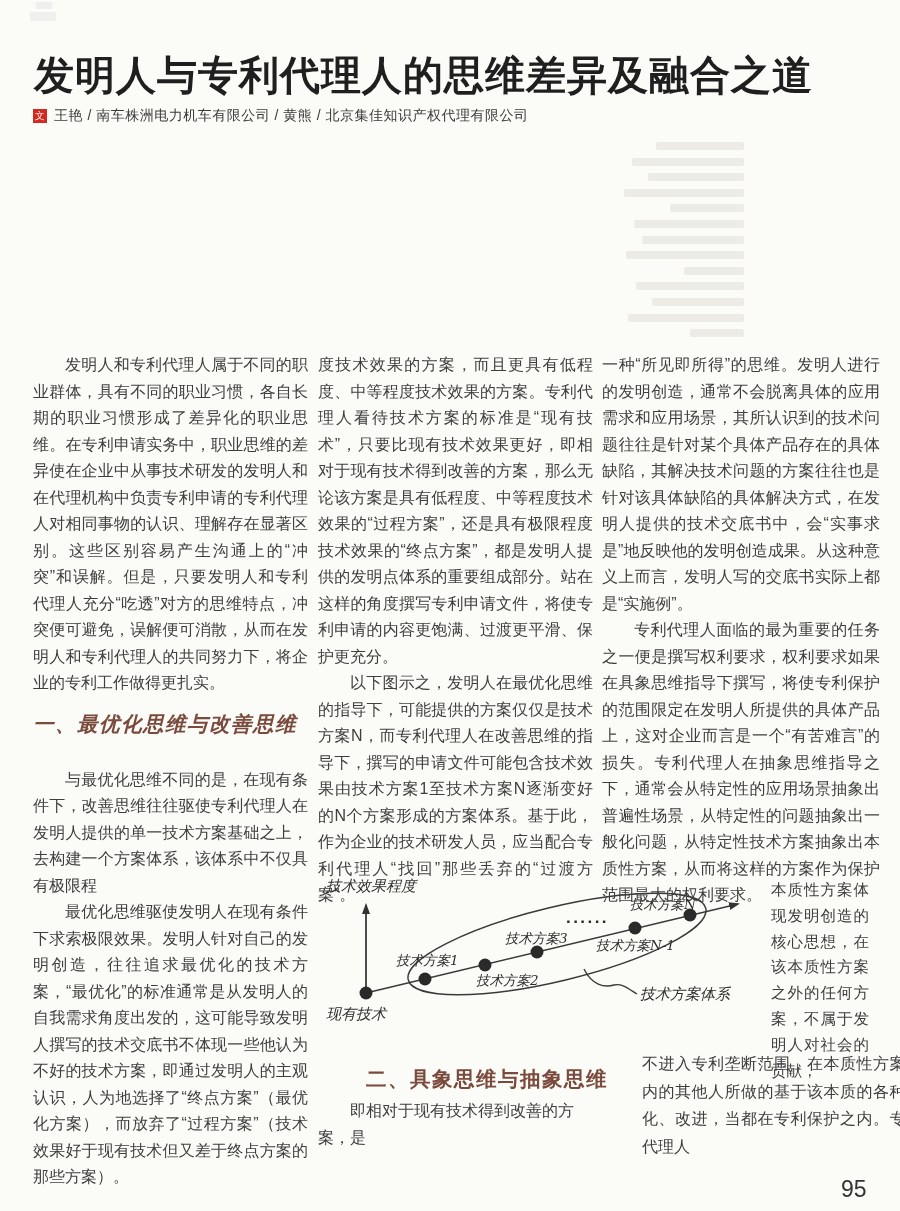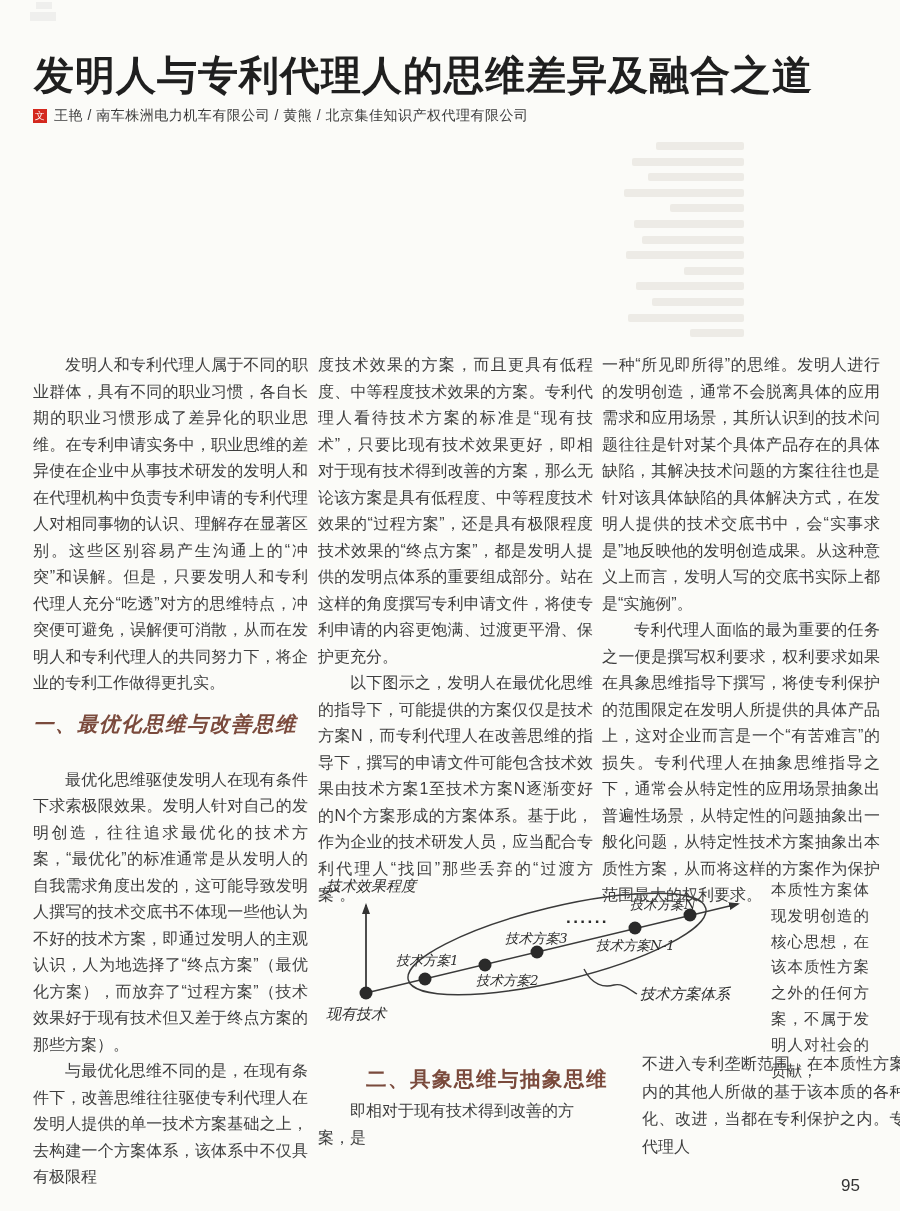--- a/index.html
+++ b/index.html
@@ -49,21 +49,21 @@
   .col3-bottom{position:absolute;left:602px;top:1050px;width:280px;
     font-size:16px;line-height:27.5px;text-align:justify;color:#3e3e3e;margin-left:40px;}
   .col p{margin:0;}
   
   .figure{position:absolute;left:300px;top:863px;width:465px;height:175px;}
   .fig-label{
     font-family:"DejaVu Serif",serif;font-style:italic;
     fill:#2e2e2e;
   }
   
-  .page-number{position:absolute;left:841px;top:1176px;font-size:17px;color:#333;}
+  .page-number{position:absolute;left:841px;top:1176px;font-size:23px;color:#333;}
 </style>
 </head>
 <body>
 
 <div class="page">
 
   <div class="corner-mark" style="left:36px;top:2px;width:16px;height:7px;"></div>
   <div class="corner-mark" style="left:30px;top:12px;width:26px;height:9px;"></div>
 
   <div class="title">发明人与专利代理人的思维差异及融合之道</div>
@@ -84,22 +84,22 @@
       <div style="width:60px"></div>
     <div style="width:108px"></div>
       <div style="width:92px"></div>
       <div style="width:116px"></div>
     <div style="width:54px"></div>
   </div>
 
   <div class="col col1 body-text">
     <p class="indent">发明人和专利代理人属于不同的职业群体，具有不同的职业习惯，各自长期的职业习惯形成了差异化的职业思维。在专利申请实务中，职业思维的差异使在企业中从事技术研发的发明人和在代理机构中负责专利申请的专利代理人对相同事物的认识、理解存在显著区别。这些区别容易产生沟通上的“冲突”和误解。但是，只要发明人和专利代理人充分“吃透”对方的思维特点，冲突便可避免，误解便可消散，从而在发明人和专利代理人的共同努力下，将企业的专利工作做得更扎实。</p>
     <h2 class="section-heading h1-spacing">一、最优化思维与改善思维</h2>
+    <p class="indent">与最优化思维不同的是，在现有条件下，改善思维往往驱使专利代理人在发明人提供的单一技术方案基础之上，去构建一个方案体系，该体系中不仅具有极限程</p>
     <p class="indent">最优化思维驱使发明人在现有条件下求索极限效果。发明人针对自己的发明创造，往往追求最优化的技术方案，“最优化”的标准通常是从发明人的自我需求角度出发的，这可能导致发明人撰写的技术交底书不体现一些他认为不好的技术方案，即通过发明人的主观认识，人为地选择了“终点方案”（最优化方案），而放弃了“过程方案”（技术效果好于现有技术但又差于终点方案的那些方案）。</p>
-    <p class="indent">与最优化思维不同的是，在现有条件下，改善思维往往驱使专利代理人在发明人提供的单一技术方案基础之上，去构建一个方案体系，该体系中不仅具有极限程</p>
   </div>
 
   <div class="col col2 body-text">
     <p>度技术效果的方案，而且更具有低程度、中等程度技术效果的方案。专利代理人看待技术方案的标准是“现有技术”，只要比现有技术效果更好，即相对于现有技术得到改善的方案，那么无论该方案是具有低程度、中等程度技术效果的“过程方案”，还是具有极限程度技术效果的“终点方案”，都是发明人提供的发明点体系的重要组成部分。站在这样的角度撰写专利申请文件，将使专利申请的内容更饱满、过渡更平滑、保护更充分。</p>
     <p class="indent">以下图示之，发明人在最优化思维的指导下，可能提供的方案仅仅是技术方案N，而专利代理人在改善思维的指导下，撰写的申请文件可能包含技术效果由技术方案1至技术方案N逐渐变好的N个方案形成的方案体系。基于此，作为企业的技术研发人员，应当配合专利代理人“找回”那些丢弃的“过渡方案”。</p>
   </div>
 
   <svg class="figure" viewBox="0 0 465 175">
     <defs>
       <marker id="arrow" markerWidth="12" markerHeight="10" refX="9" refY="4" orient="auto" markerUnits="userSpaceOnUse">

